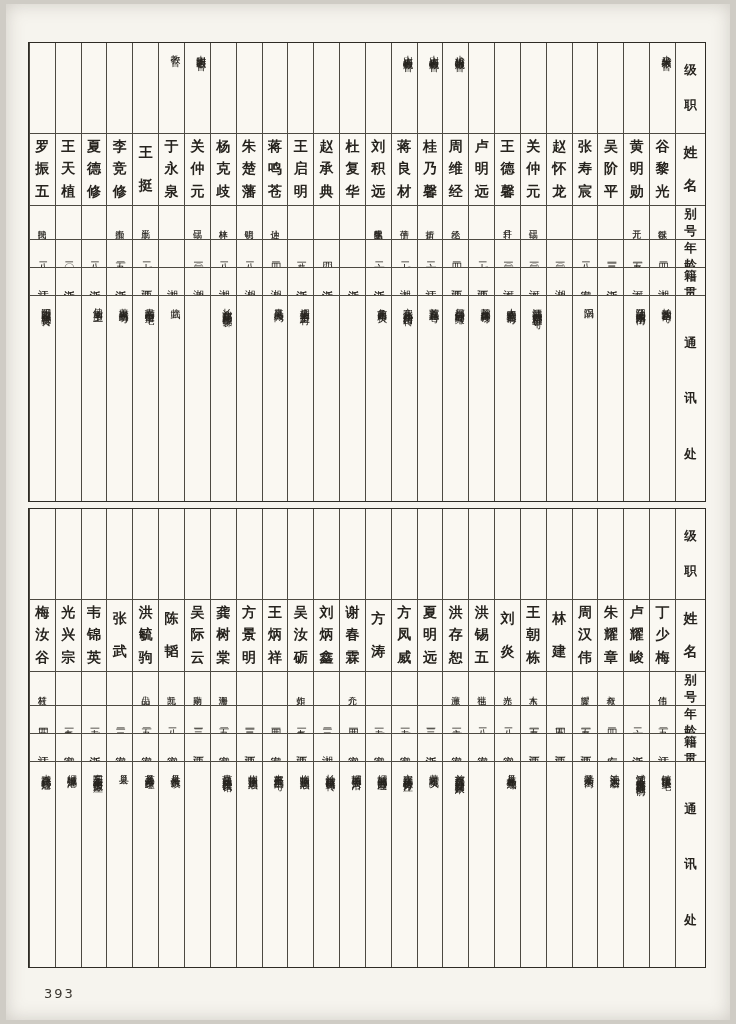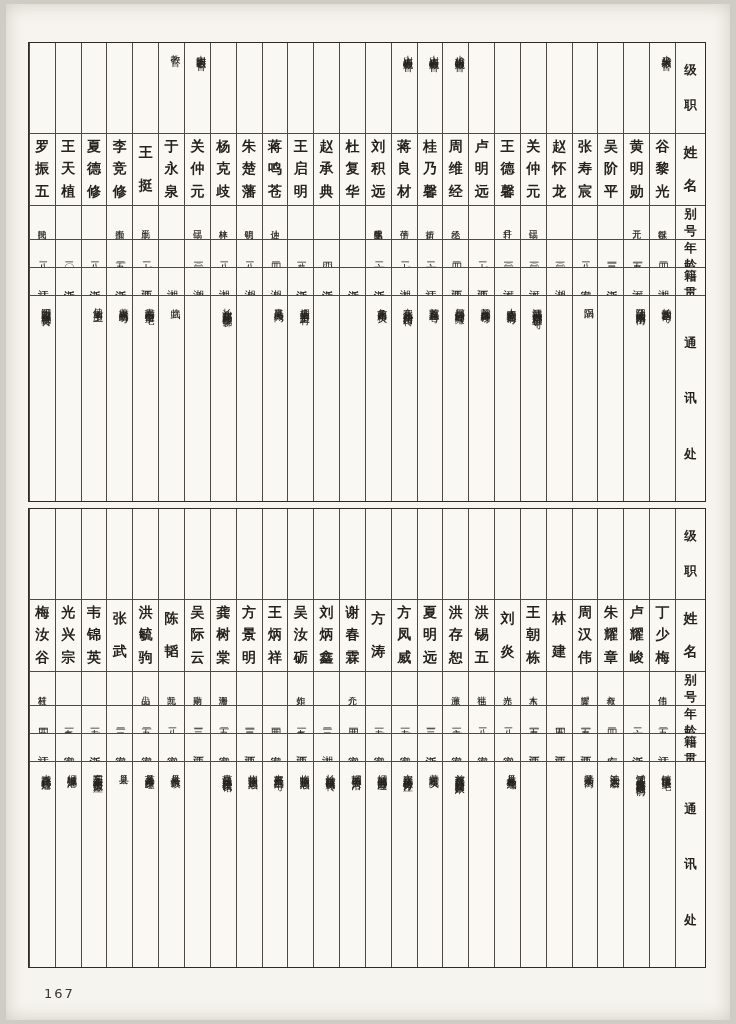--- a/index.html
+++ b/index.html
@@ -1059,13 +1059,13 @@
         <div class="cell origin">
           <span class="center-v">江苏</span>
         </div>
         <div class="cell address">
           <span class="vtext">本城北门桥虹庙</span>
         </div>
       </div>
     </div>
 </div>
 
-<div class="page-num">167</div>
+<div class="page-num">393</div>
 
 </body></html>

